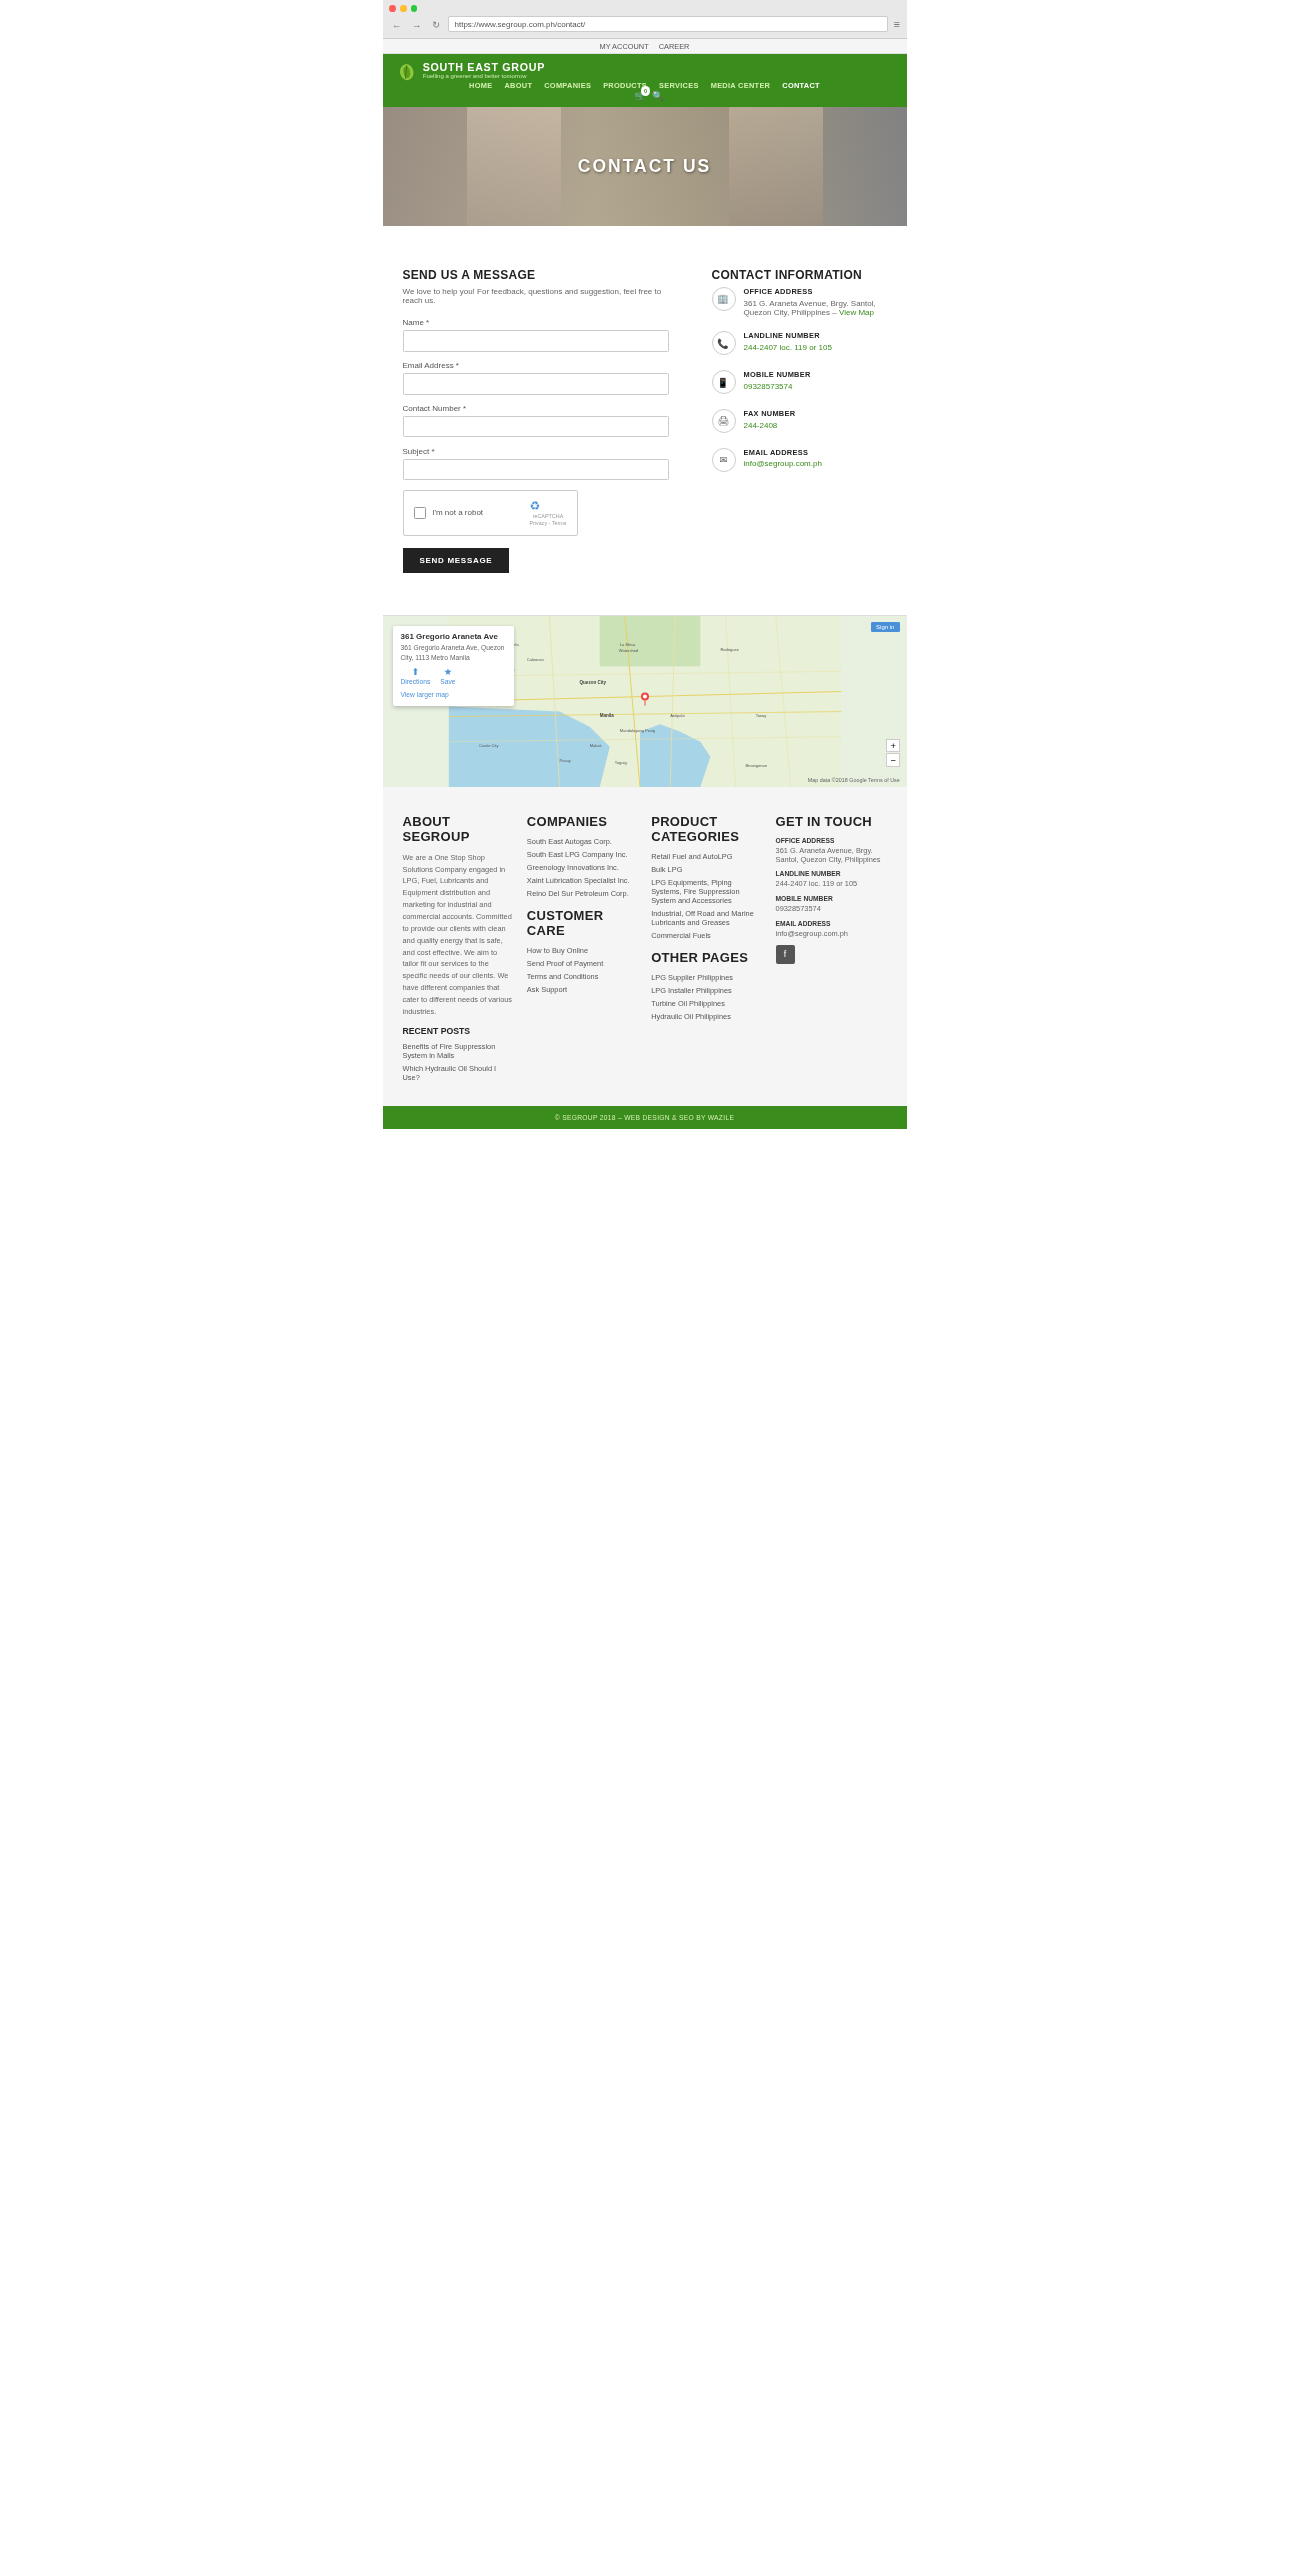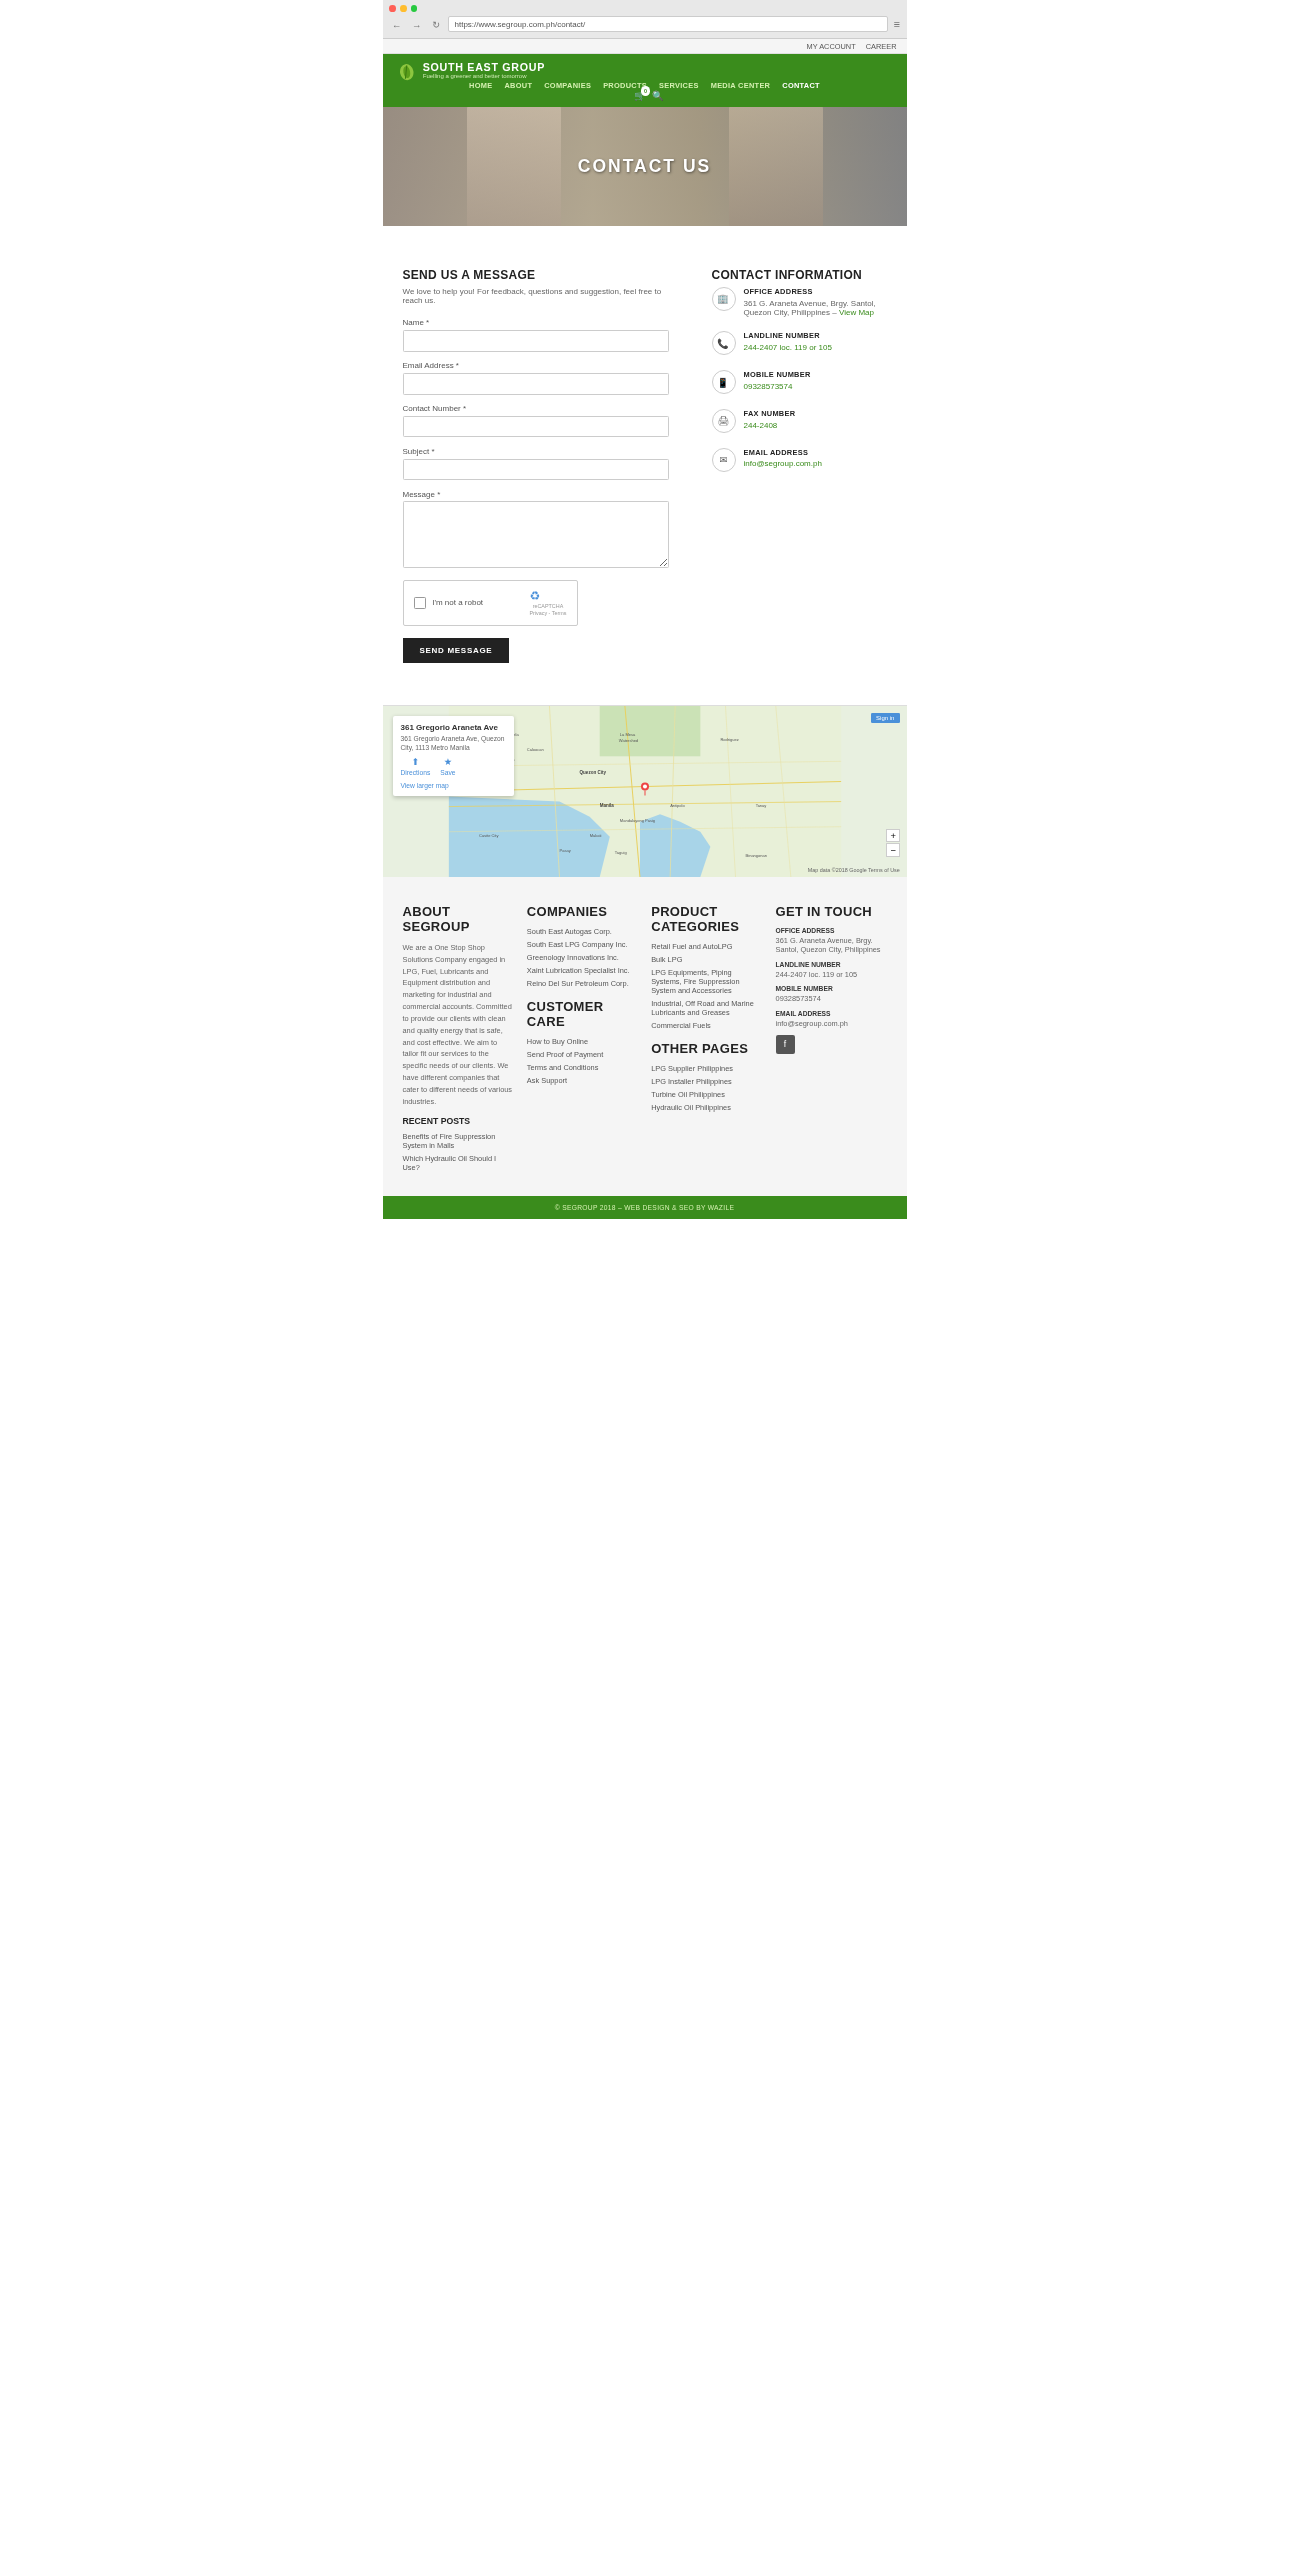--- a/index.html
+++ b/index.html
@@ -11,21 +11,21 @@
     .browser-dot { width: 6.7px; height: 6.7px; border-radius: 50%; background: #aaa; }
     .browser-dot.red { background: #ff5f56; }
     .browser-dot.yellow { background: #ffbd2e; }
     .browser-dot.green { background: #27c93f; }
     .browser-nav { display: flex; align-items: center; gap: 5.4px; }
     .browser-btn { background: none; border: none; cursor: pointer; color: #777; font-size: 9.4px; padding: 1.3px 2.7px; }
     .browser-url { flex: 1; background: #fff; border: 0.7px solid #ccc; border-radius: 2px; padding: 2.7px 5.4px; font-size: 8px; color: #555; }
     .browser-menu { background: none; border: none; cursor: pointer; font-size: 10.7px; color: #777; }
 
     
-    .utility-bar { background: #f5f5f5; display: flex; justify-content: flex-end; padding: 2.7px 10px; font-size: 7.4px; gap: 10px; border-bottom: 0.7px solid #e0e0e0; }
+    .utility-bar { background: #f5f5f5; display: flex; justify-content: center; padding: 2.7px 10px; font-size: 7.4px; gap: 10px; border-bottom: 0.7px solid #e0e0e0; }
     .utility-bar a { color: #555; text-decoration: none; }
 
     
     .site-header { background: #3a8c1c; display: flex; align-items: center; padding: 5.4px 13.4px; flex-direction: column; }
     .logo-area { display: flex; align-items: center; gap: 5.4px; margin-right: auto; }
     .logo-leaf { width: 21.5px; height: 21.5px; }
     .logo-text { color: #fff; }
     .logo-text .brand { font-size: 10.7px; font-weight: bold; letter-spacing: 0.7px; }
     .logo-text .tagline { font-size: 6px; color: #cce8b0; }
     .main-nav { display: flex; align-items: center; gap: 12px; }
@@ -176,24 +176,20 @@
       <label class="form-label">Email Address *</label>
       <input type="email" class="form-input" style="">
     </div>
     <div class="form-group">
       <label class="form-label">Contact Number *</label>
       <input type="text" class="form-input" style="">
     </div>
     <div class="form-group">
       <label class="form-label">Subject *</label>
       <input type="text" class="form-input" style="">
-    </div>
-    <div class="form-group">
-      <label class="form-label">Message *</label>
-      <textarea class="form-textarea" style=""></textarea>
     </div>
 
     <div class="captcha-area">
       <div class="captcha-checkbox"></div>
       <span class="captcha-label">I'm not a robot</span>
       <div>
         <div class="captcha-logo">♻</div>
         <div class="captcha-text">reCAPTCHA</div>
         <div class="captcha-text">Privacy - Terms</div>
       </div>

